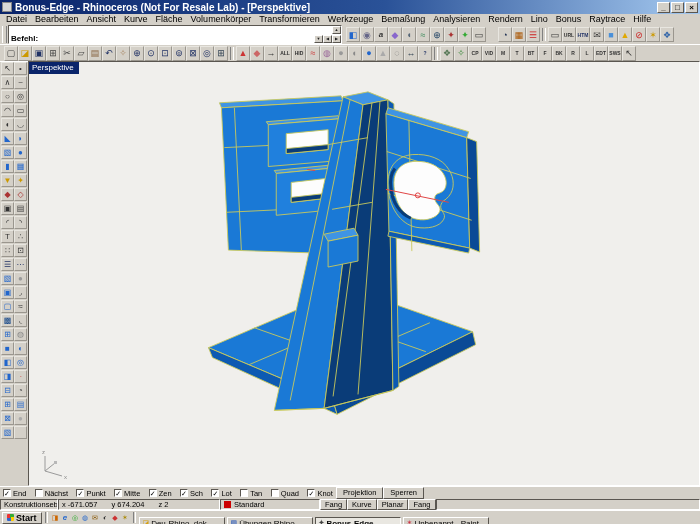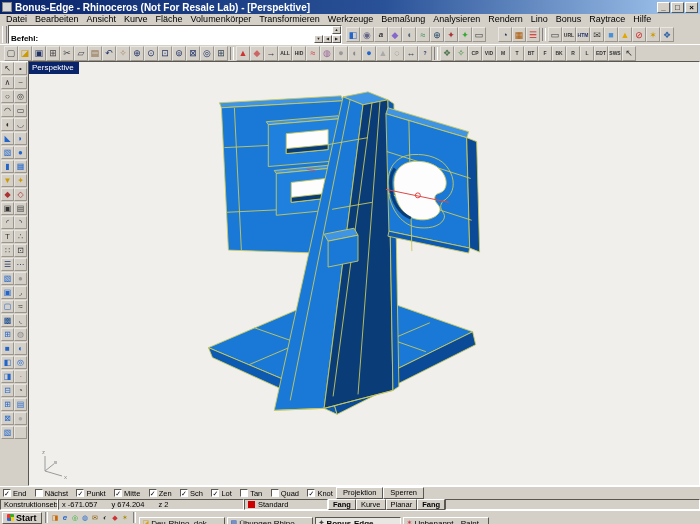--- a/index.html
+++ b/index.html
@@ -49,21 +49,21 @@
   .os{display:inline-flex;align-items:center;gap:2px;font-size:7.5px;white-space:nowrap;}
   .cb{width:8px;height:8px;background:#fff;border:1px solid;border-color:#5a5650 #fff #fff #5a5650;font-size:7px;line-height:7px;text-align:center;color:#000;flex:none;}
   .cb.on::after{content:"✓";}
   .osbtn{height:12px;font-size:7.5px;background:var(--chrome);padding:0 6px;white-space:nowrap;}
   
   #statusrow{position:absolute;top:499px;left:0;width:700px;height:11px;display:flex;align-items:stretch;}
   .panel{font-size:7.5px;display:flex;align-items:center;padding:0 3px;white-space:nowrap;overflow:hidden;}
   .coords span{margin-right:14px;}
   .swatch{width:7px;height:7px;background:var(--layer-color);margin-right:3px;flex:none;}
   .sbtn{font-size:7.5px;background:var(--chrome);padding:0 4px;display:flex;align-items:center;white-space:nowrap;}
-  .sbtn.b{font-weight:bold;}
+  .sbtn.b{font-weight:normal;}
   .fill{flex:1;}
   
   #taskbar{position:absolute;top:510px;left:0;width:700px;height:14px;border-top:1px solid #fff;display:flex;align-items:center;gap:2px;padding:0 2px;background:var(--chrome);}
   #startbtn{height:12px;display:flex;align-items:center;gap:2px;font-size:9px;font-weight:bold;background:var(--chrome);padding:0 4px;font-family:"Liberation Sans",sans-serif;}
   .flag{width:7px;height:7px;border-radius:1px;background:conic-gradient(#3a3 0 25%,#fc0 0 50%,#36c 0 75%,#e33 0);flex:none;}
   .qlsep{width:3px;height:11px;border-left:1px solid #808080;border-right:1px solid #fff;margin:0 1px;}
   .ql{display:flex;gap:1px;}
   .qli{width:9px;height:11px;display:inline-flex;align-items:center;justify-content:center;font-size:7px;}
   .qli.txt2{font-weight:bold;font-style:italic;font-size:8px;}
   .tasks{display:flex;gap:2px;flex:1;min-width:0;}
@@ -396,26 +396,26 @@
         <span class="cb on"></span>
         <span>Knot</span>
       </label>
       </div>
     <span class="osbtn r">Projektion</span>
     <span class="osbtn r">Sperren</span>
   </div>
 
   <div id="statusrow">
     <span class="panel s" style="width:58px">Konstruktionsebene</span>
-    <span class="panel s coords" style="width:186px">
+    <span class="panel s coords" style="width:162px">
       <span>x -671.057</span>
       <span>y 674.204</span>
       <span>z 2</span>
     </span>
-    <span class="panel s" style="width:84px">
+    <span class="panel s" style="width:100px">
       <i class="swatch"></i>
       <span>Standard</span>
     </span>
     <span style="display:flex">
 
     <span class="sbtn r b">Fang</span>
         <span class="sbtn r">Kurve</span>
         <span class="sbtn r">Planar</span>
         <span class="sbtn r b">Fang</span>
       </span>

